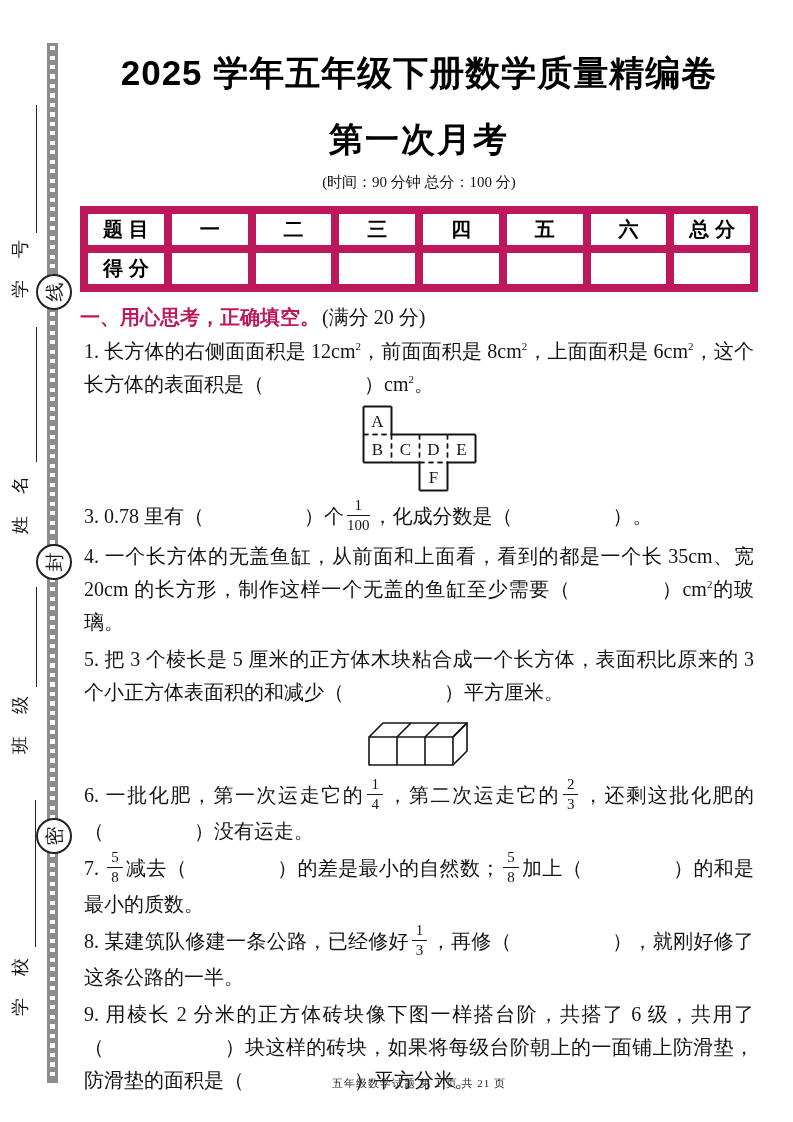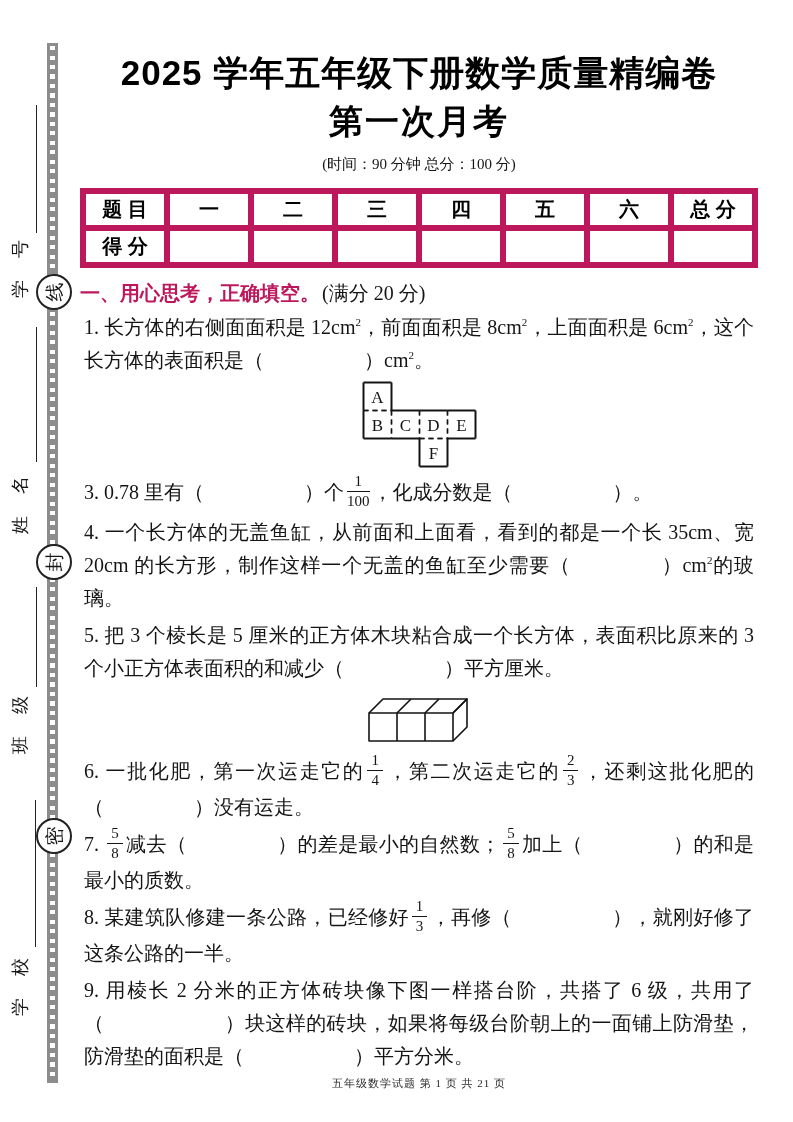--- a/index.html
+++ b/index.html
@@ -14,26 +14,26 @@
   .v-label{position:absolute;width:80px;height:22px;line-height:22px;text-align:center;
         font-size:18px;letter-spacing:2px;transform:rotate(-90deg);white-space:nowrap;}
   .seal-circle{position:absolute;width:36px;height:36px;border:2px solid #222;border-radius:50%;
         background:#fff;display:flex;align-items:center;justify-content:center;box-sizing:border-box;}
   .seal-circle span{display:block;transform:rotate(-90deg);font-size:19px;}
 
   
   .content{position:absolute;left:80px;top:0;width:678px;height:968px;}
   .title-1{margin:50px 0 0;text-align:center;font-family:"Liberation Sans","DejaVu Sans",sans-serif;
         font-weight:700;font-size:35px;letter-spacing:1px;color:#000;}
-  .title-2{margin:2px 0 0;text-align:center;font-family:"Liberation Sans","DejaVu Sans",sans-serif;
+  .title-2{margin:20px 0 0;text-align:center;font-family:"Liberation Sans","DejaVu Sans",sans-serif;
         font-weight:700;font-size:34px;letter-spacing:2px;color:#000;}
   .meta{margin-top:10px;text-align:center;font-size:15px;}
 
   table.score{border-collapse:collapse;table-layout:fixed;width:100%;margin-top:14px;}
-  table.score th,table.score td{border:6px solid #be185d;height:31px;padding:0;text-align:center;
+  table.score th,table.score td{border:8px solid #be185d;height:31px;padding:0;text-align:center;
         font-family:"Liberation Sans","DejaVu Sans",sans-serif;font-weight:700;font-size:20px;color:#000;}
 
   .section-head{margin-top:12px;font-size:20px;}
   .section-head .sec-title{font-family:"Liberation Sans","DejaVu Sans",sans-serif;font-weight:700;color:#be185d;text-align:right;}
   .section-head .sec-note{margin-left:2px;}
 
   #questions{margin-top:4px;}
   .question{margin:4px;font-size:20px;line-height:33px;text-align:justify;}
   .blank{white-space:nowrap;}
   .blank .bspace{display:inline-block;height:1px;}

